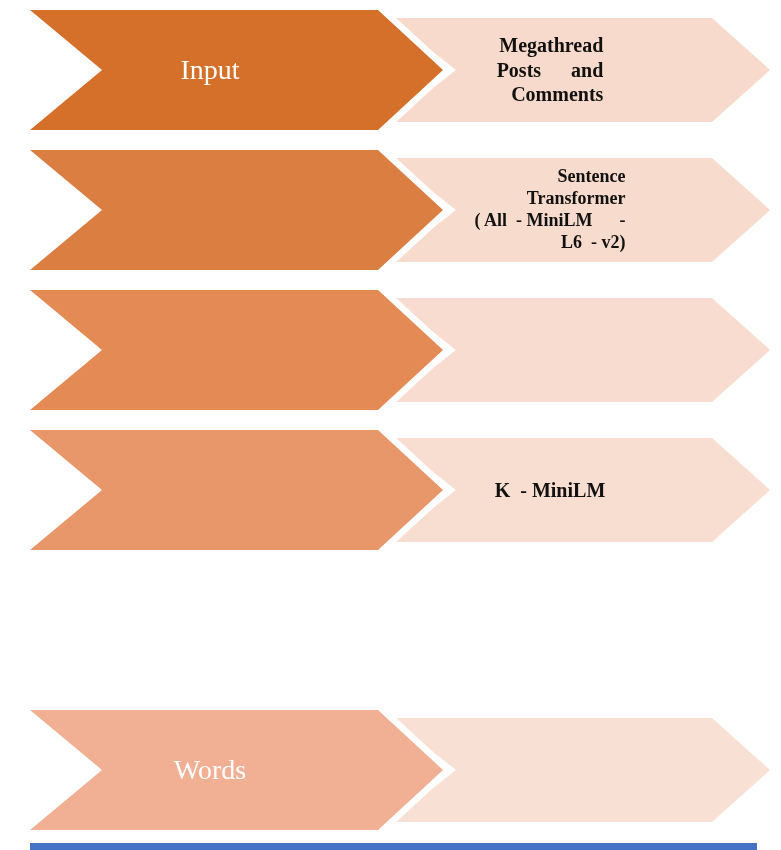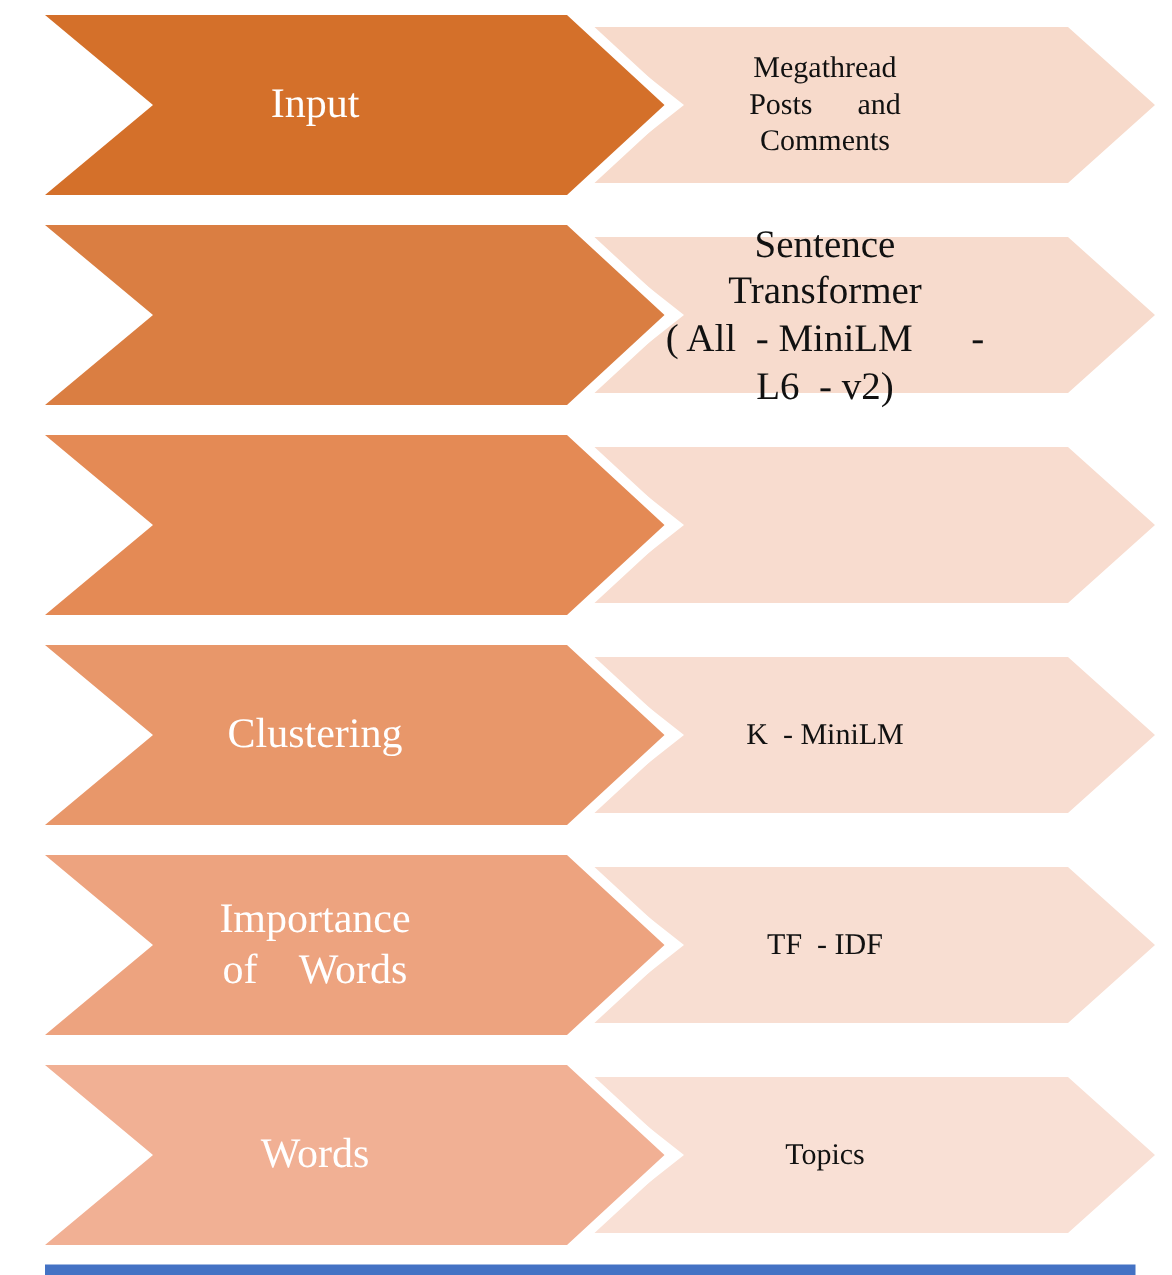--- a/index.html
+++ b/index.html
@@ -36,26 +36,27 @@
   }
   .detail-label{
     position:absolute;
     left:390px;
     top:18px;
     width:320px;
     height:104px;
     display:flex;
     align-items:center;
     justify-content:center;
-    text-align:center;
+    text-align:right;
     color:#111111;
     font-size:20px;
     line-height:1.22;
     white-space:pre-wrap;
     pointer-events:none;
+    font-weight:bold;
   }
   .bottom-bar{
     position:absolute;
     left:30px;
     top:843px;
     width:727px;
     height:7px;
   }
 </style>
 </head>
@@ -74,60 +75,48 @@
 Posts      and
 Comments</div>
   </div>
 
   <div class="row" style="top:140px">
     <svg width="781" height="140" viewBox="0 0 781 140">
       <polygon points="390,18 712,18 770,70 712,122 390,122 456,70" fill="#F7DBCD"></polygon>
       <polygon points="30,10 378,10 443,70 378,130 30,130 102,70" fill="#ffffff" stroke="#ffffff" stroke-width="13" stroke-linejoin="round"></polygon>
       <polygon points="30,10 378,10 443,70 378,130 30,130 102,70" fill="#DA7E42"></polygon>
     </svg>
-    <div class="detail-label" style="font-size:26px">Sentence
+    <div class="detail-label" style="font-size:18px">Sentence
 Transformer
 ( All  - MiniLM      -
 L6  - v2)</div>
   </div>
 
   <div class="row" style="top:280px">
     <svg width="781" height="140" viewBox="0 0 781 140">
       <polygon points="390,18 712,18 770,70 712,122 390,122 456,70" fill="#F8DCCF"></polygon>
       <polygon points="30,10 378,10 443,70 378,130 30,130 102,70" fill="#ffffff" stroke="#ffffff" stroke-width="13" stroke-linejoin="round"></polygon>
       <polygon points="30,10 378,10 443,70 378,130 30,130 102,70" fill="#E48A55"></polygon>
     </svg>
   </div>
 
   <div class="row" style="top:420px">
     <svg width="781" height="140" viewBox="0 0 781 140">
       <polygon points="390,18 712,18 770,70 712,122 390,122 456,70" fill="#F8DDD1"></polygon>
       <polygon points="30,10 378,10 443,70 378,130 30,130 102,70" fill="#ffffff" stroke="#ffffff" stroke-width="13" stroke-linejoin="round"></polygon>
       <polygon points="30,10 378,10 443,70 378,130 30,130 102,70" fill="#E8976A"></polygon>
     </svg>
-    <div class="stage-label">Clustering</div>
     <div class="detail-label">K  - MiniLM</div>
   </div>
 
-  <div class="row" style="top:560px">
-    <svg width="781" height="140" viewBox="0 0 781 140">
-      <polygon points="390,18 712,18 770,70 712,122 390,122 456,70" fill="#F8DED2"></polygon>
-      <polygon points="30,10 378,10 443,70 378,130 30,130 102,70" fill="#ffffff" stroke="#ffffff" stroke-width="13" stroke-linejoin="round"></polygon>
-      <polygon points="30,10 378,10 443,70 378,130 30,130 102,70" fill="#EDA37F"></polygon>
-    </svg>
-    <div class="stage-label">Importance
-of    Words</div>
-    <div class="detail-label">TF  - IDF</div>
-  </div>
 
   <div class="row" style="top:700px">
     <svg width="781" height="140" viewBox="0 0 781 140">
       <polygon points="390,18 712,18 770,70 712,122 390,122 456,70" fill="#F9E0D5"></polygon>
       <polygon points="30,10 378,10 443,70 378,130 30,130 102,70" fill="#ffffff" stroke="#ffffff" stroke-width="13" stroke-linejoin="round"></polygon>
       <polygon points="30,10 378,10 443,70 378,130 30,130 102,70" fill="#F1B094"></polygon>
     </svg>
     <div class="stage-label">Words</div>
-    <div class="detail-label">Topics</div>
   </div>
 
   <div class="bottom-bar" style="background: rgb(68, 114, 196);"></div>
 
 </div>
 
 </body></html>

